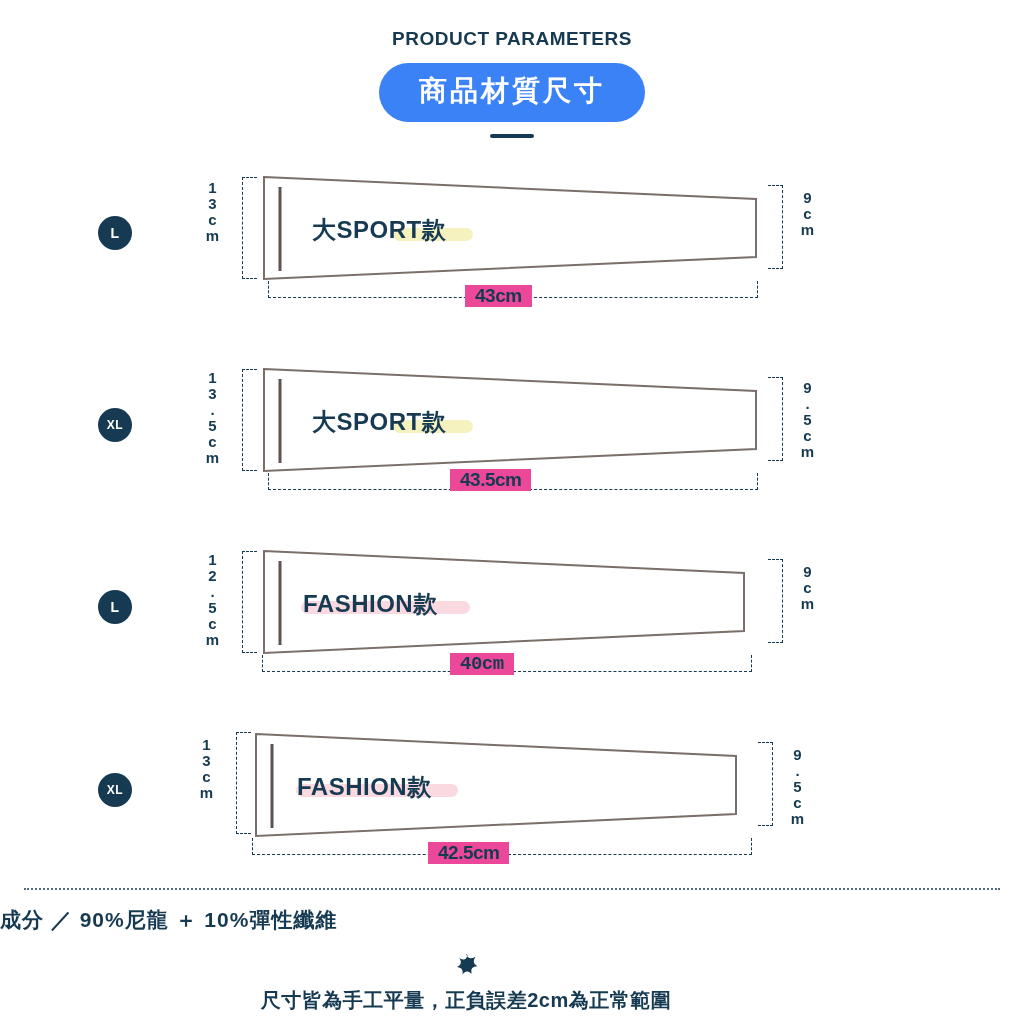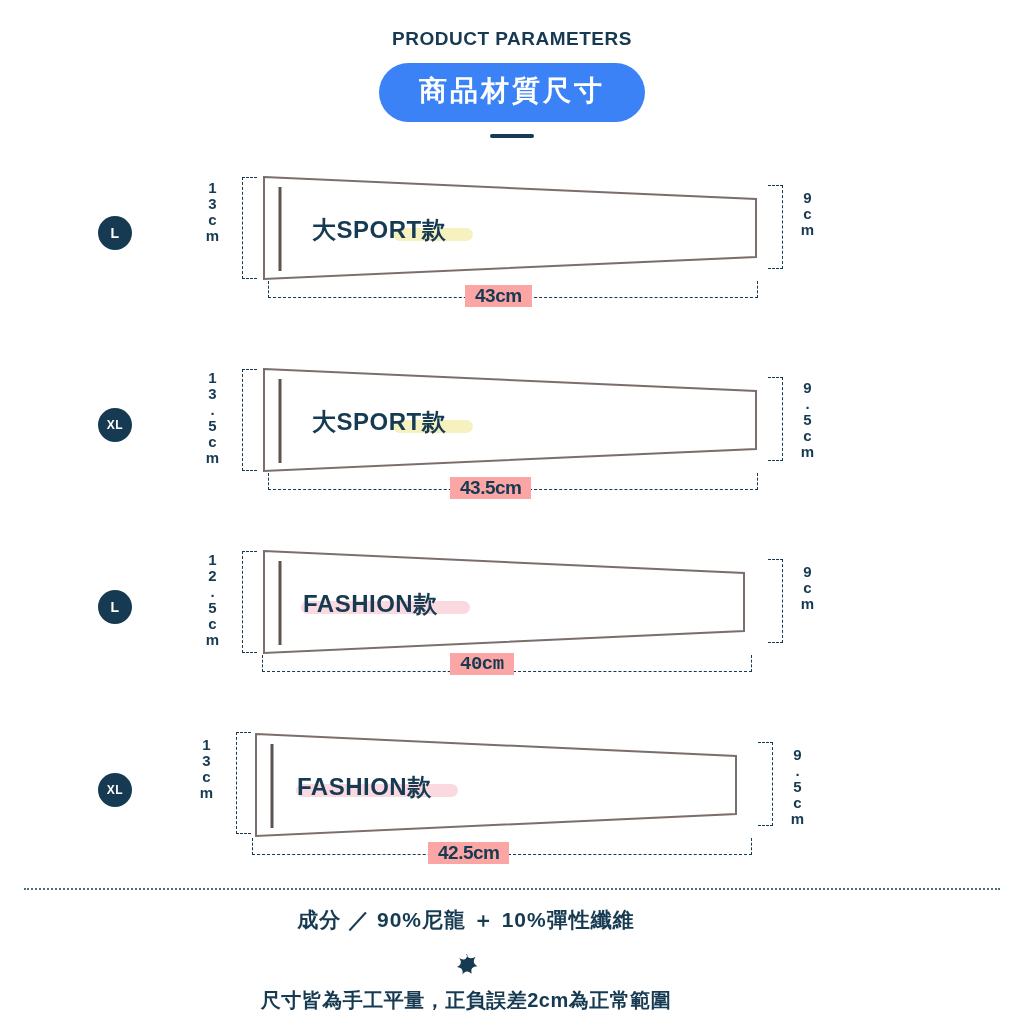--- a/index.html
+++ b/index.html
@@ -115,21 +115,21 @@
     height: 16px;
     border-left: 1px dashed #163a51;
     border-right: 1px dashed #163a51;
     border-bottom: 1px dashed #163a51;
   }
   .hlabel {
     position: absolute;
     font-size: 19px;
     font-weight: bold;
     color: #163a51;
-    background: #fca5a5;
+    background: #ec4899;
     padding: 0 10px;
     letter-spacing: -0.5px;
     white-space: nowrap;
   }
 
   
   .sleeve { position: absolute; }
   .sleeve-label {
     position: absolute;
     font-size: 24px;
@@ -155,21 +155,20 @@
     left: 24px;
     width: 976px;
     border-top: 2px dotted #163a51;
     opacity: 0.75;
   }
   .footer {
     position: absolute;
     top: 906px;
     left: 0;
     width: 932px;
-    text-align: center;
   }
   .footer-line1 {
     font-size: 21px;
     font-weight: bold;
     letter-spacing: 1px;
     color: #163a51;
     margin-bottom: 18px;
   }
   .footer-line2 {
     font-size: 20px;
@@ -227,21 +226,21 @@
 
     <svg class="sleeve" style="left:262px; top:12px;" width="496" height="106" viewBox="0 0 496 106">
       <polygon points="2,2 494,24 494,82 2,104" fill="#ffffff" stroke="#7a6f6a" stroke-width="2"></polygon>
       <line x1="18" y1="12" x2="18" y2="96" stroke="#5c5450" stroke-width="3"></line>
     </svg>
 
     <div class="hl hl-yellow" style="left:393px; top:65px; width:80px;"></div>
     <div class="sleeve-label" style="left:312px; top:51px;">大SPORT款</div>
 
     <div class="bracket-h" style="left:268px; top:118px; width:488px;"></div>
-    <div class="hlabel" style="left:450px; top:122px;">43.5cm</div>
+    <div class="hlabel" style="left:450px; top:114px;">43.5cm</div>
   </div>
 
   <div class="row row-3">
     <div class="size-badge">L</div>
 
     <div class="bracket-v left" style="left:242px; top:14px; height:100px;"></div>
     <div class="vlabel vlabel-left" style="top:14px;">12.5cm</div>
 
     <div class="bracket-v right" style="left:768px; top:22px; height:82px;"></div>
     <div class="vlabel vlabel-right" style="top:26px;">9cm</div>

